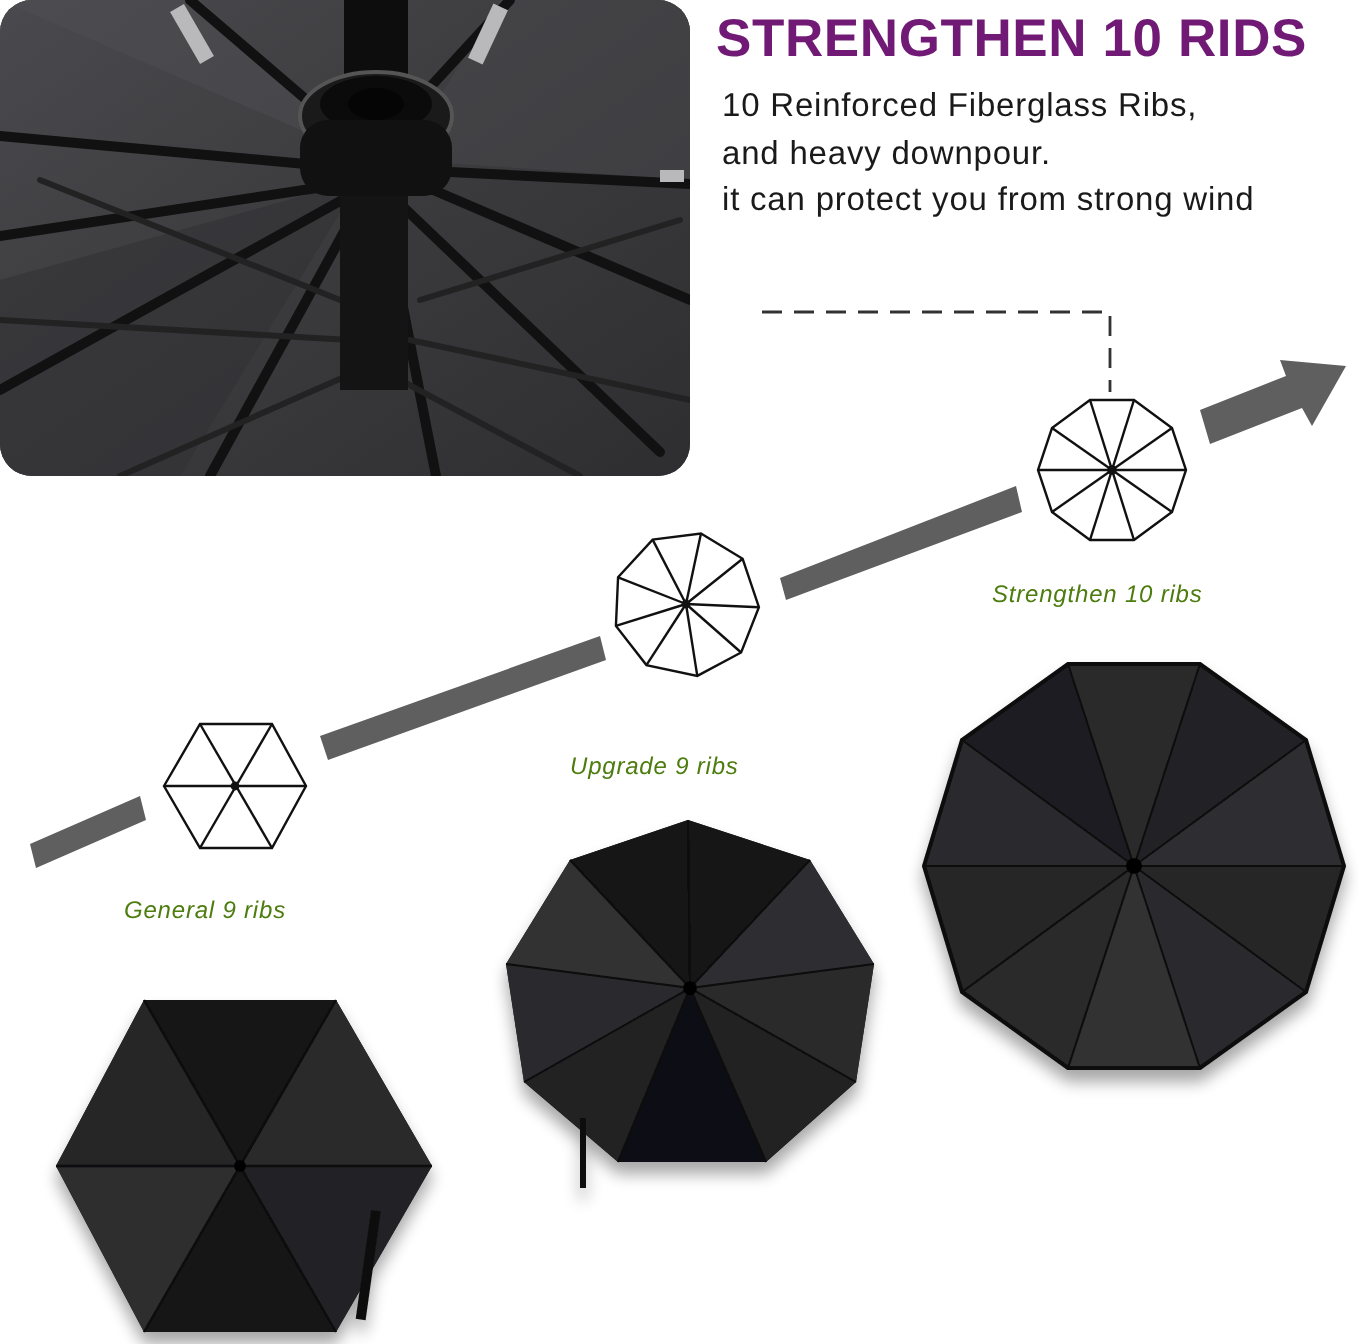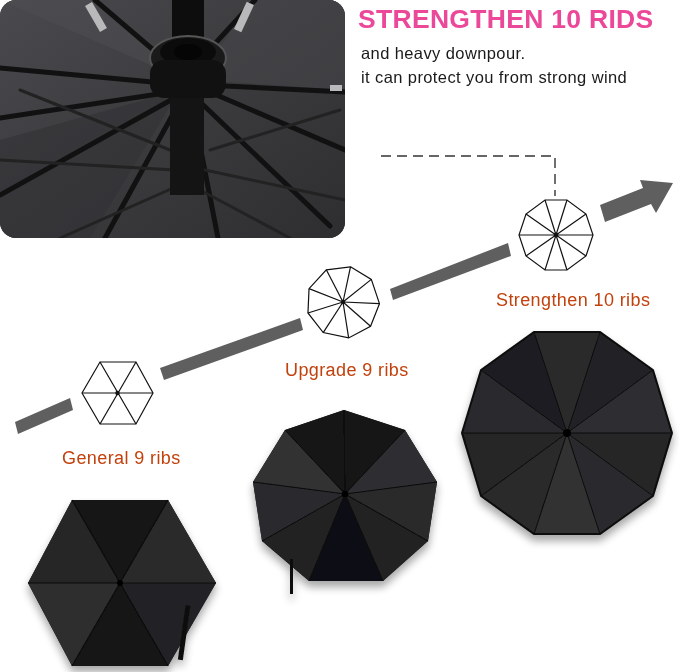--- a/index.html
+++ b/index.html
@@ -1,21 +1,21 @@
 <!DOCTYPE html>
 <html><head>
 <meta charset="utf-8">
 <style>
   html,body{margin:0;padding:0;background:#fff;}
   body{width:679px;height:672px;position:relative;overflow:hidden;font-family:"Liberation Sans",sans-serif;}
   .abs{position:absolute;}
   #photo{left:0;top:0;width:345px;height:238px;border-radius:16px;overflow:hidden;background:#3a3a3c;}
-  #title{left:358px;top:4px;font-size:26.5px;font-weight:bold;color:#ec4899;letter-spacing:0.3px;white-space:nowrap;}
+  #title{left:358px;top:4px;font-size:26.5px;font-weight:bold;color:#701a75;letter-spacing:0.3px;white-space:nowrap;}
   #desc{left:361px;top:42px;font-size:16.5px;line-height:23.5px;color:#1a1a1a;letter-spacing:0.4px;}
-  .lbl{font-size:18px;color:#c2410c;letter-spacing:0.4px;white-space:nowrap;}
+  .lbl{font-size:12px;color:#4d7c0f;letter-spacing:0.4px;white-space:nowrap;font-style:italic;}
   svg{position:absolute;left:0;top:0;}
 </style>
 </head>
 <body>
 
 <div id="photo" class="abs">
   <svg width="345" height="238" viewBox="0 0 345 238">
     <defs>
       <linearGradient id="canopyG" x1="0" y1="0" x2="1" y2="1">
         <stop offset="0" stop-color="#4a4a4e"></stop>
@@ -61,20 +61,21 @@
 
     <ellipse cx="188" cy="58" rx="38" ry="22" fill="#1a1a1b" stroke="#555" stroke-width="2"></ellipse>
     <ellipse cx="188" cy="52" rx="28" ry="14" fill="#0b0b0c"></ellipse>
     <rect x="150" y="60" width="76" height="38" rx="14" fill="#111"></rect>
     <ellipse cx="188" cy="52" rx="14" ry="8" fill="#050505"></ellipse>
   </svg>
 </div>
 
 <div id="title" class="abs">STRENGTHEN 10 RIDS</div>
 <div id="desc" class="abs">
+  <div>10 Reinforced Fiberglass Ribs,</div>
   <div>and heavy downpour.</div>
   <div>it can protect you from strong wind</div>
 </div>
 
 <svg width="679" height="672" viewBox="0 0 679 672">
   <defs>
     <radialGradient id="umbG" cx="0.5" cy="0.5" r="0.6">
       <stop offset="0" stop-color="#2c2c2e"></stop>
       <stop offset="1" stop-color="#161617"></stop>
     </radialGradient>
@@ -204,14 +205,14 @@
       <line x1="0" y1="0" x2="-86" y2="63"></line>
       <line x1="0" y1="0" x2="-105" y2="0"></line>
       <line x1="0" y1="0" x2="-86" y2="-63"></line>
     </g>
     <polygon points="-33,-101 33,-101 86,-63 105,0 86,63 33,101 -33,101 -86,63 -105,0 -86,-63" fill="none" stroke="#0a0a0a" stroke-width="2"></polygon>
     <circle cx="0" cy="0" r="4" fill="#050505"></circle>
   </g>
 </svg>
 
 <div class="abs lbl" style="left:62px;top:448px;">General 9 ribs</div>
-<div class="abs lbl" style="left:285px;top:360px;">Upgrade 9 ribs</div>
+<div class="abs lbl" style="left:285px;top:376px;">Upgrade 9 ribs</div>
 <div class="abs lbl" style="left:496px;top:290px;">Strengthen 10 ribs</div>
 
 </body></html>

